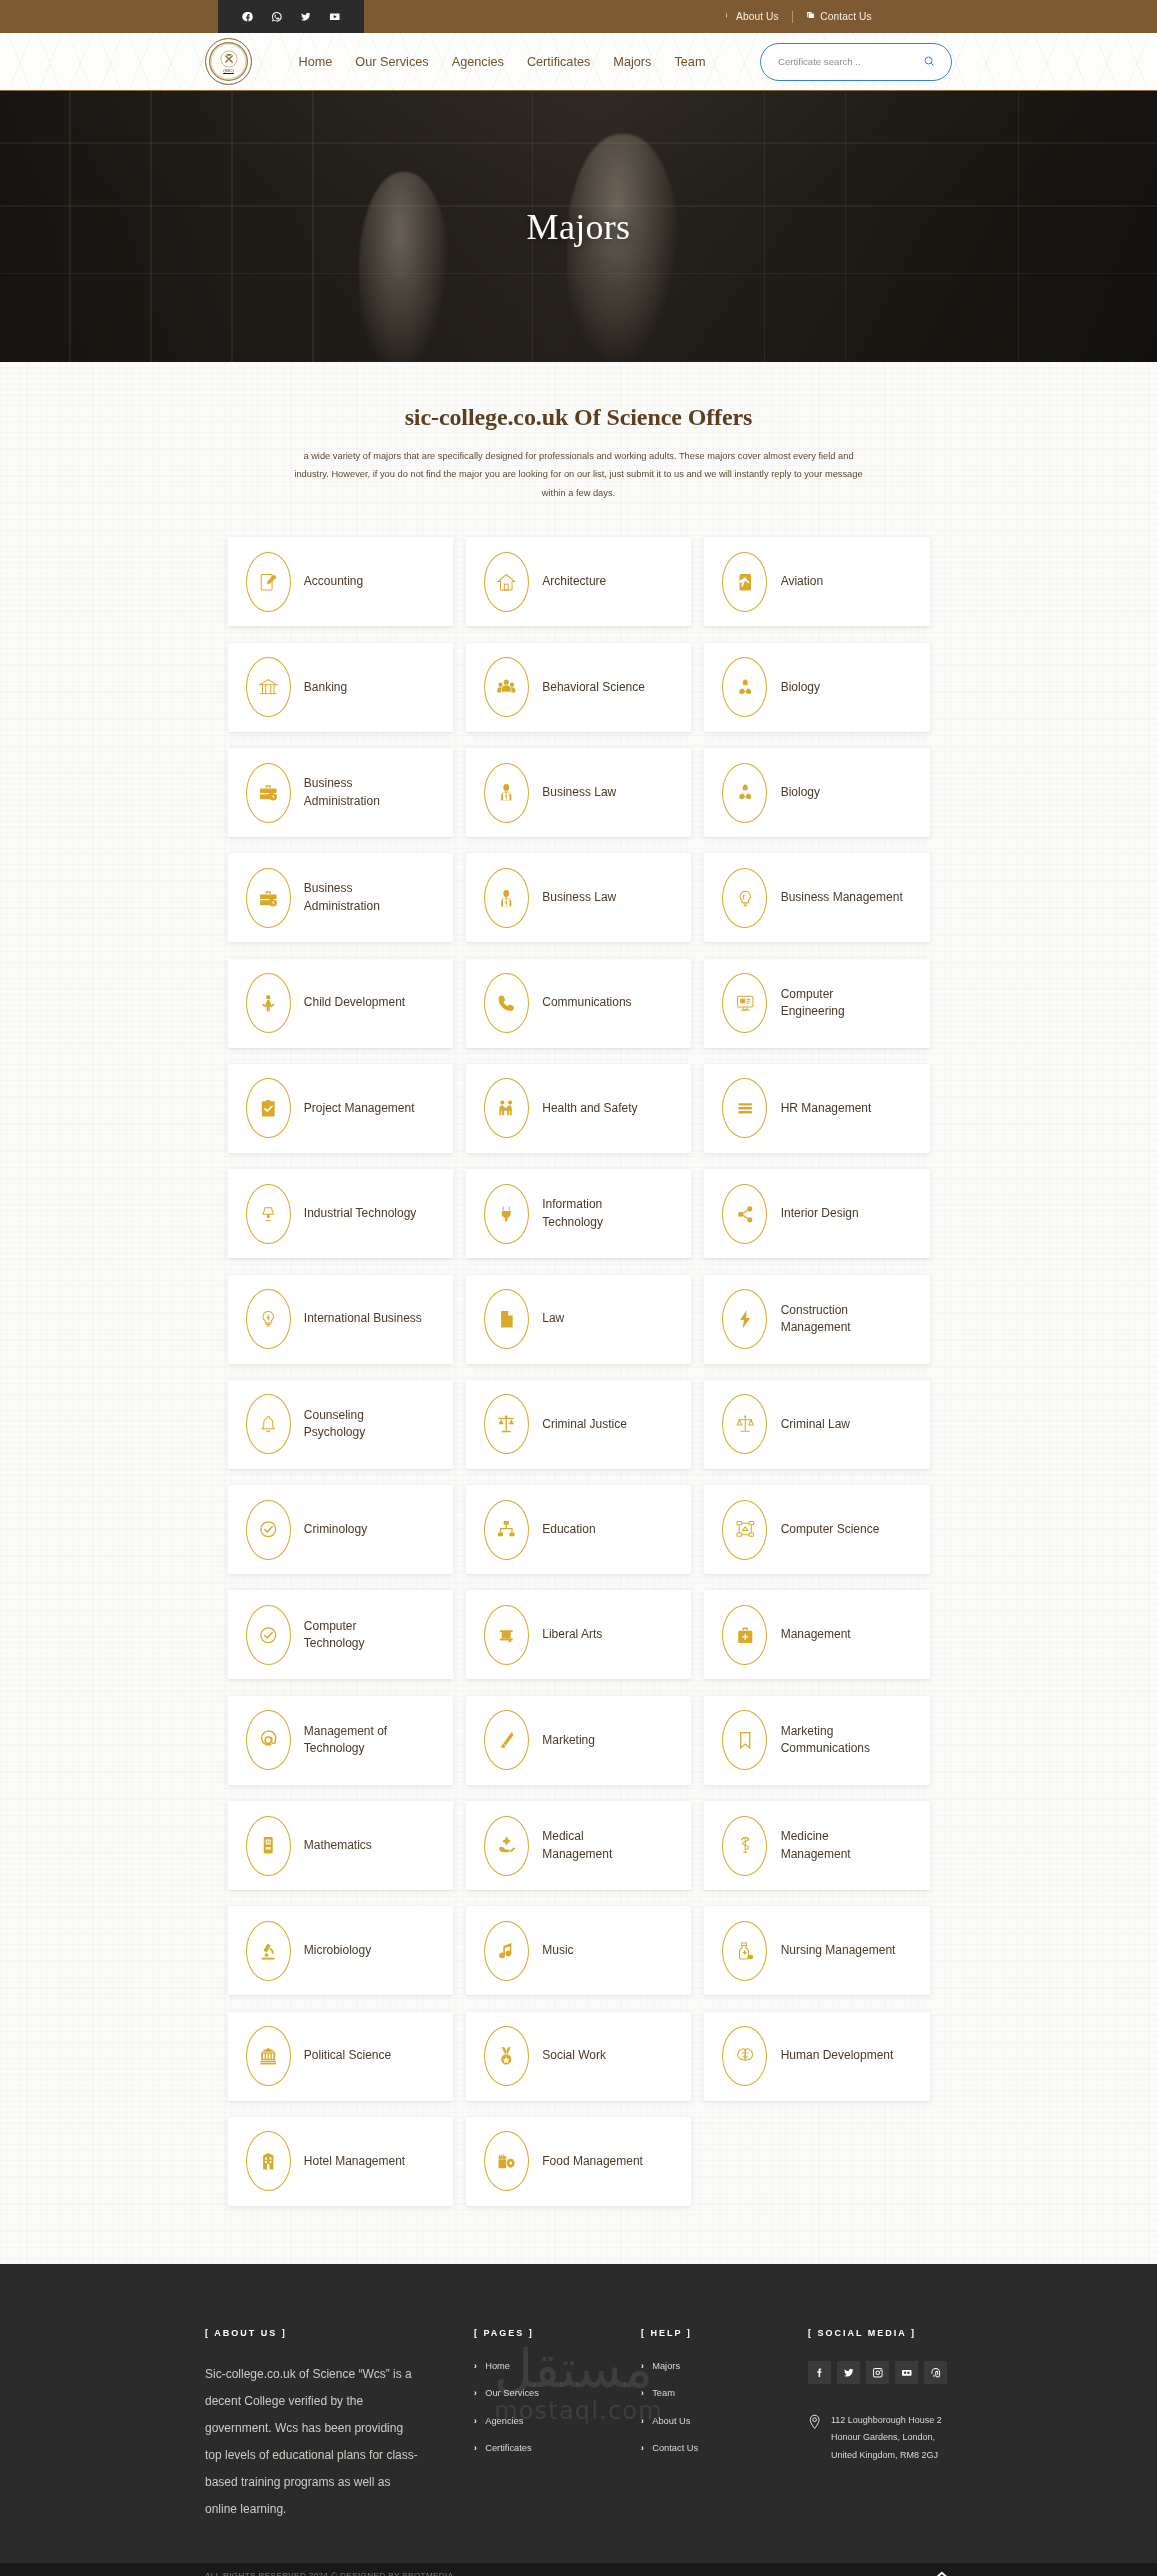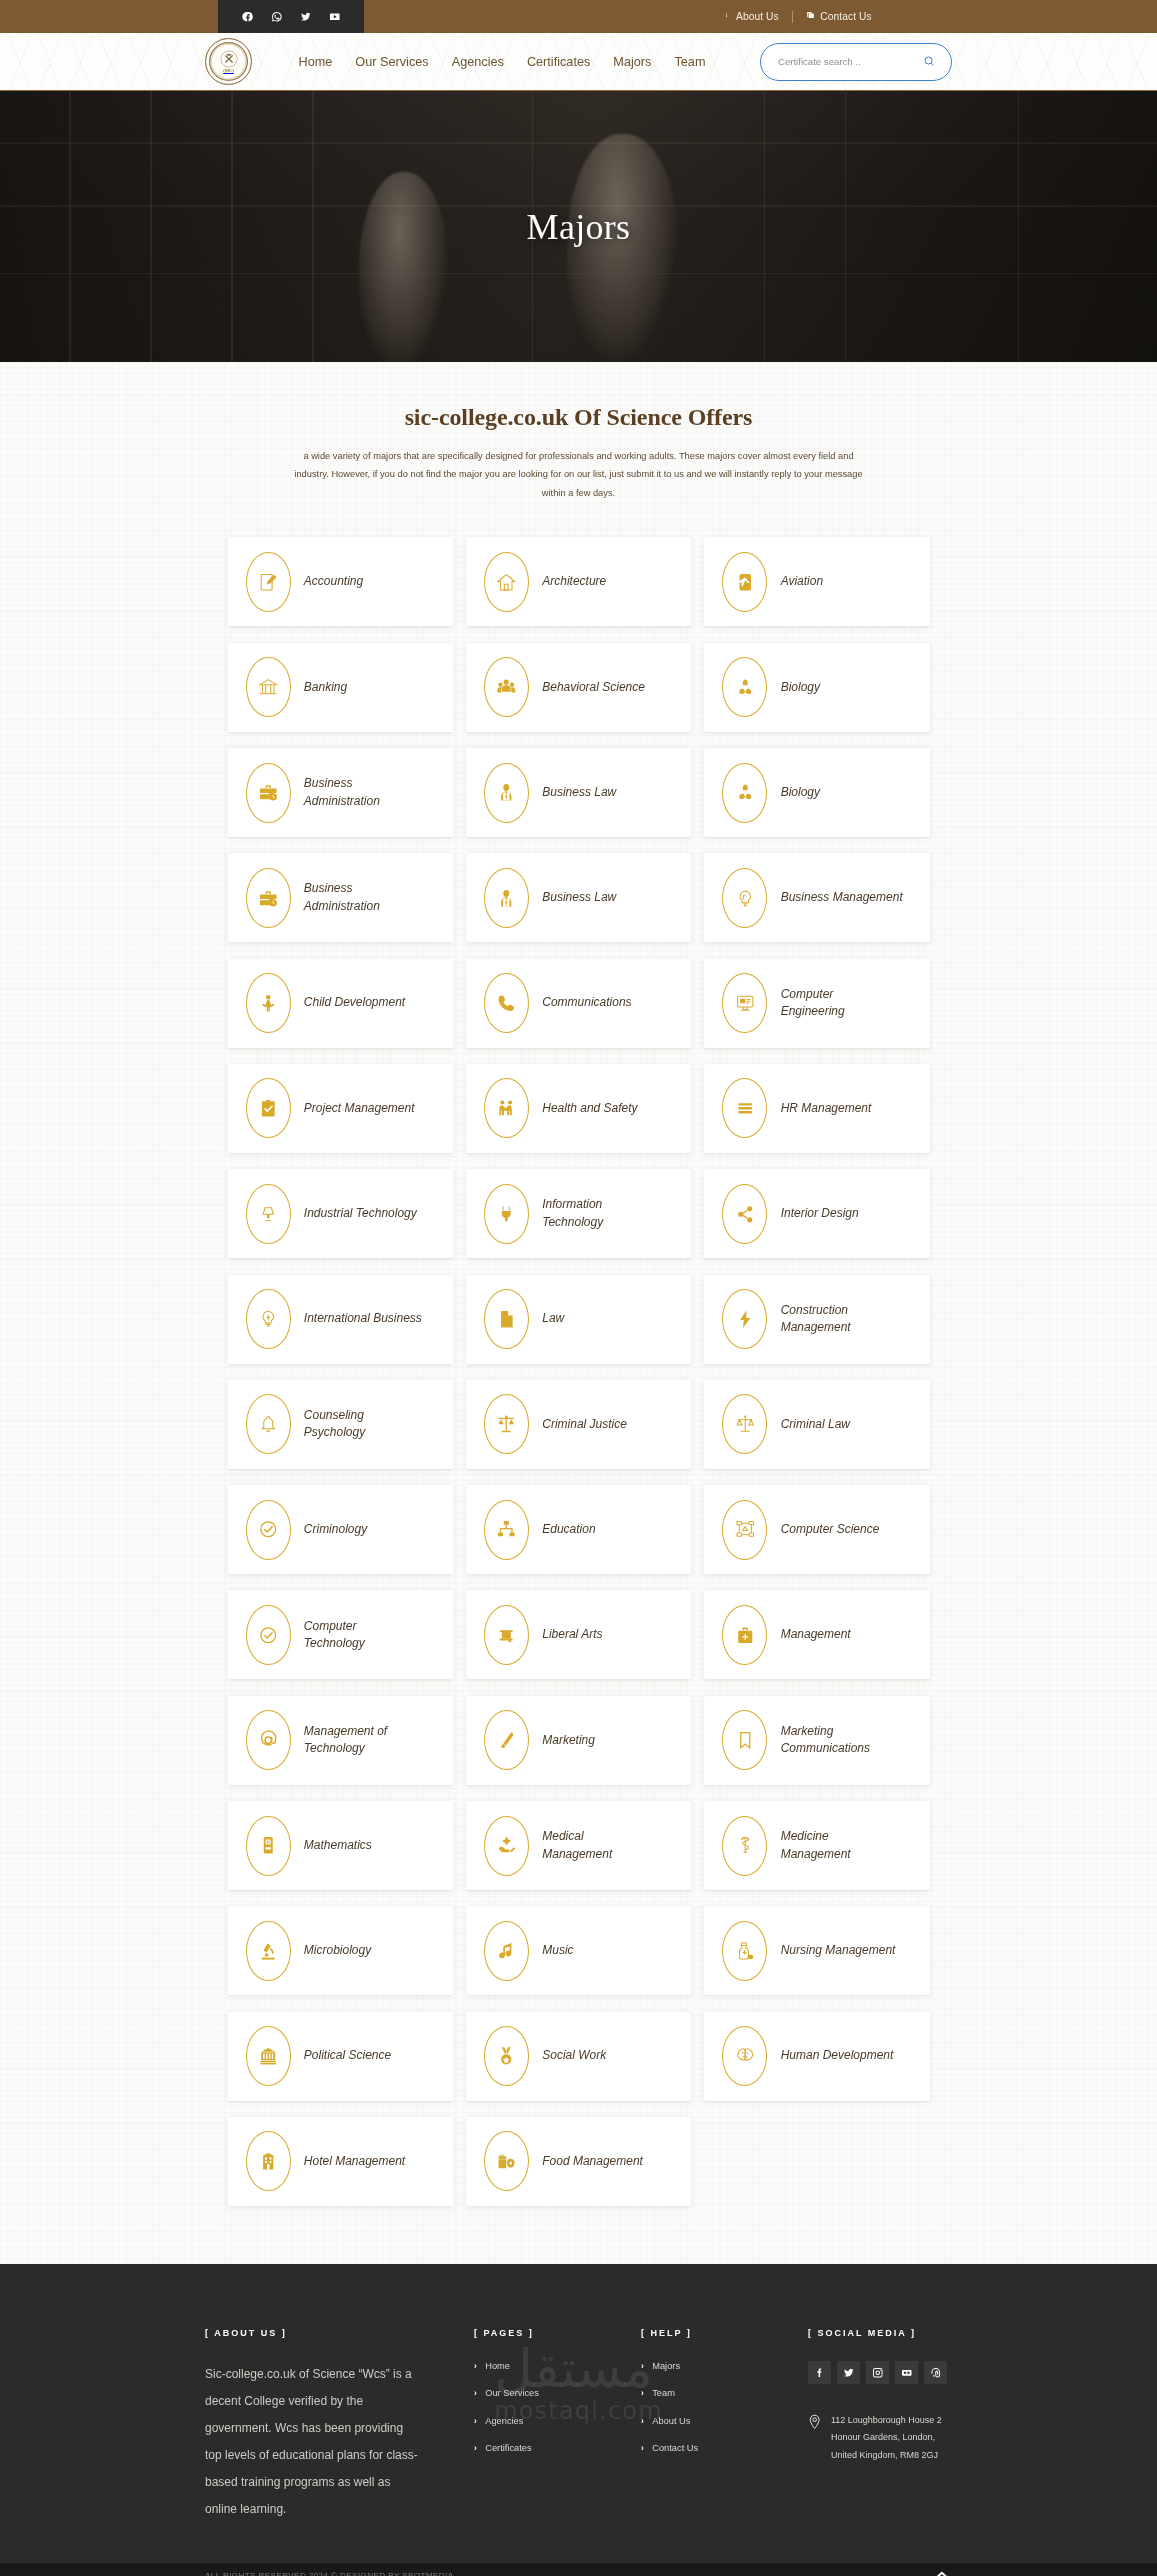--- a/index.html
+++ b/index.html
@@ -159,21 +159,21 @@
   }
   .intro p{
     font-size:9.3px; line-height:2.0; color:#5d4a33; width:573px; margin:0 auto;
     font-family:"Liberation Sans", sans-serif;
   }
 
   .grid{
     position:relative;z-index:2;
     width:702px; margin:0 auto;
     display:grid; grid-template-columns:repeat(3, 1fr);
-    column-gap:13.3px; row-gap:16.3px;font-style:italic;
+    column-gap:13.3px; row-gap:16.3px;
   }
   .card{
     background:#ffffff;
     border-radius:1.8px;
     box-shadow:0 1.2px 6px rgba(90,75,50,.08), 0 0.6px 1.8px rgba(90,75,50,.06);
     height:89px;
     display:flex; align-items:center;
     padding:0 18px;
     gap:13.3px;
     cursor:pointer;

